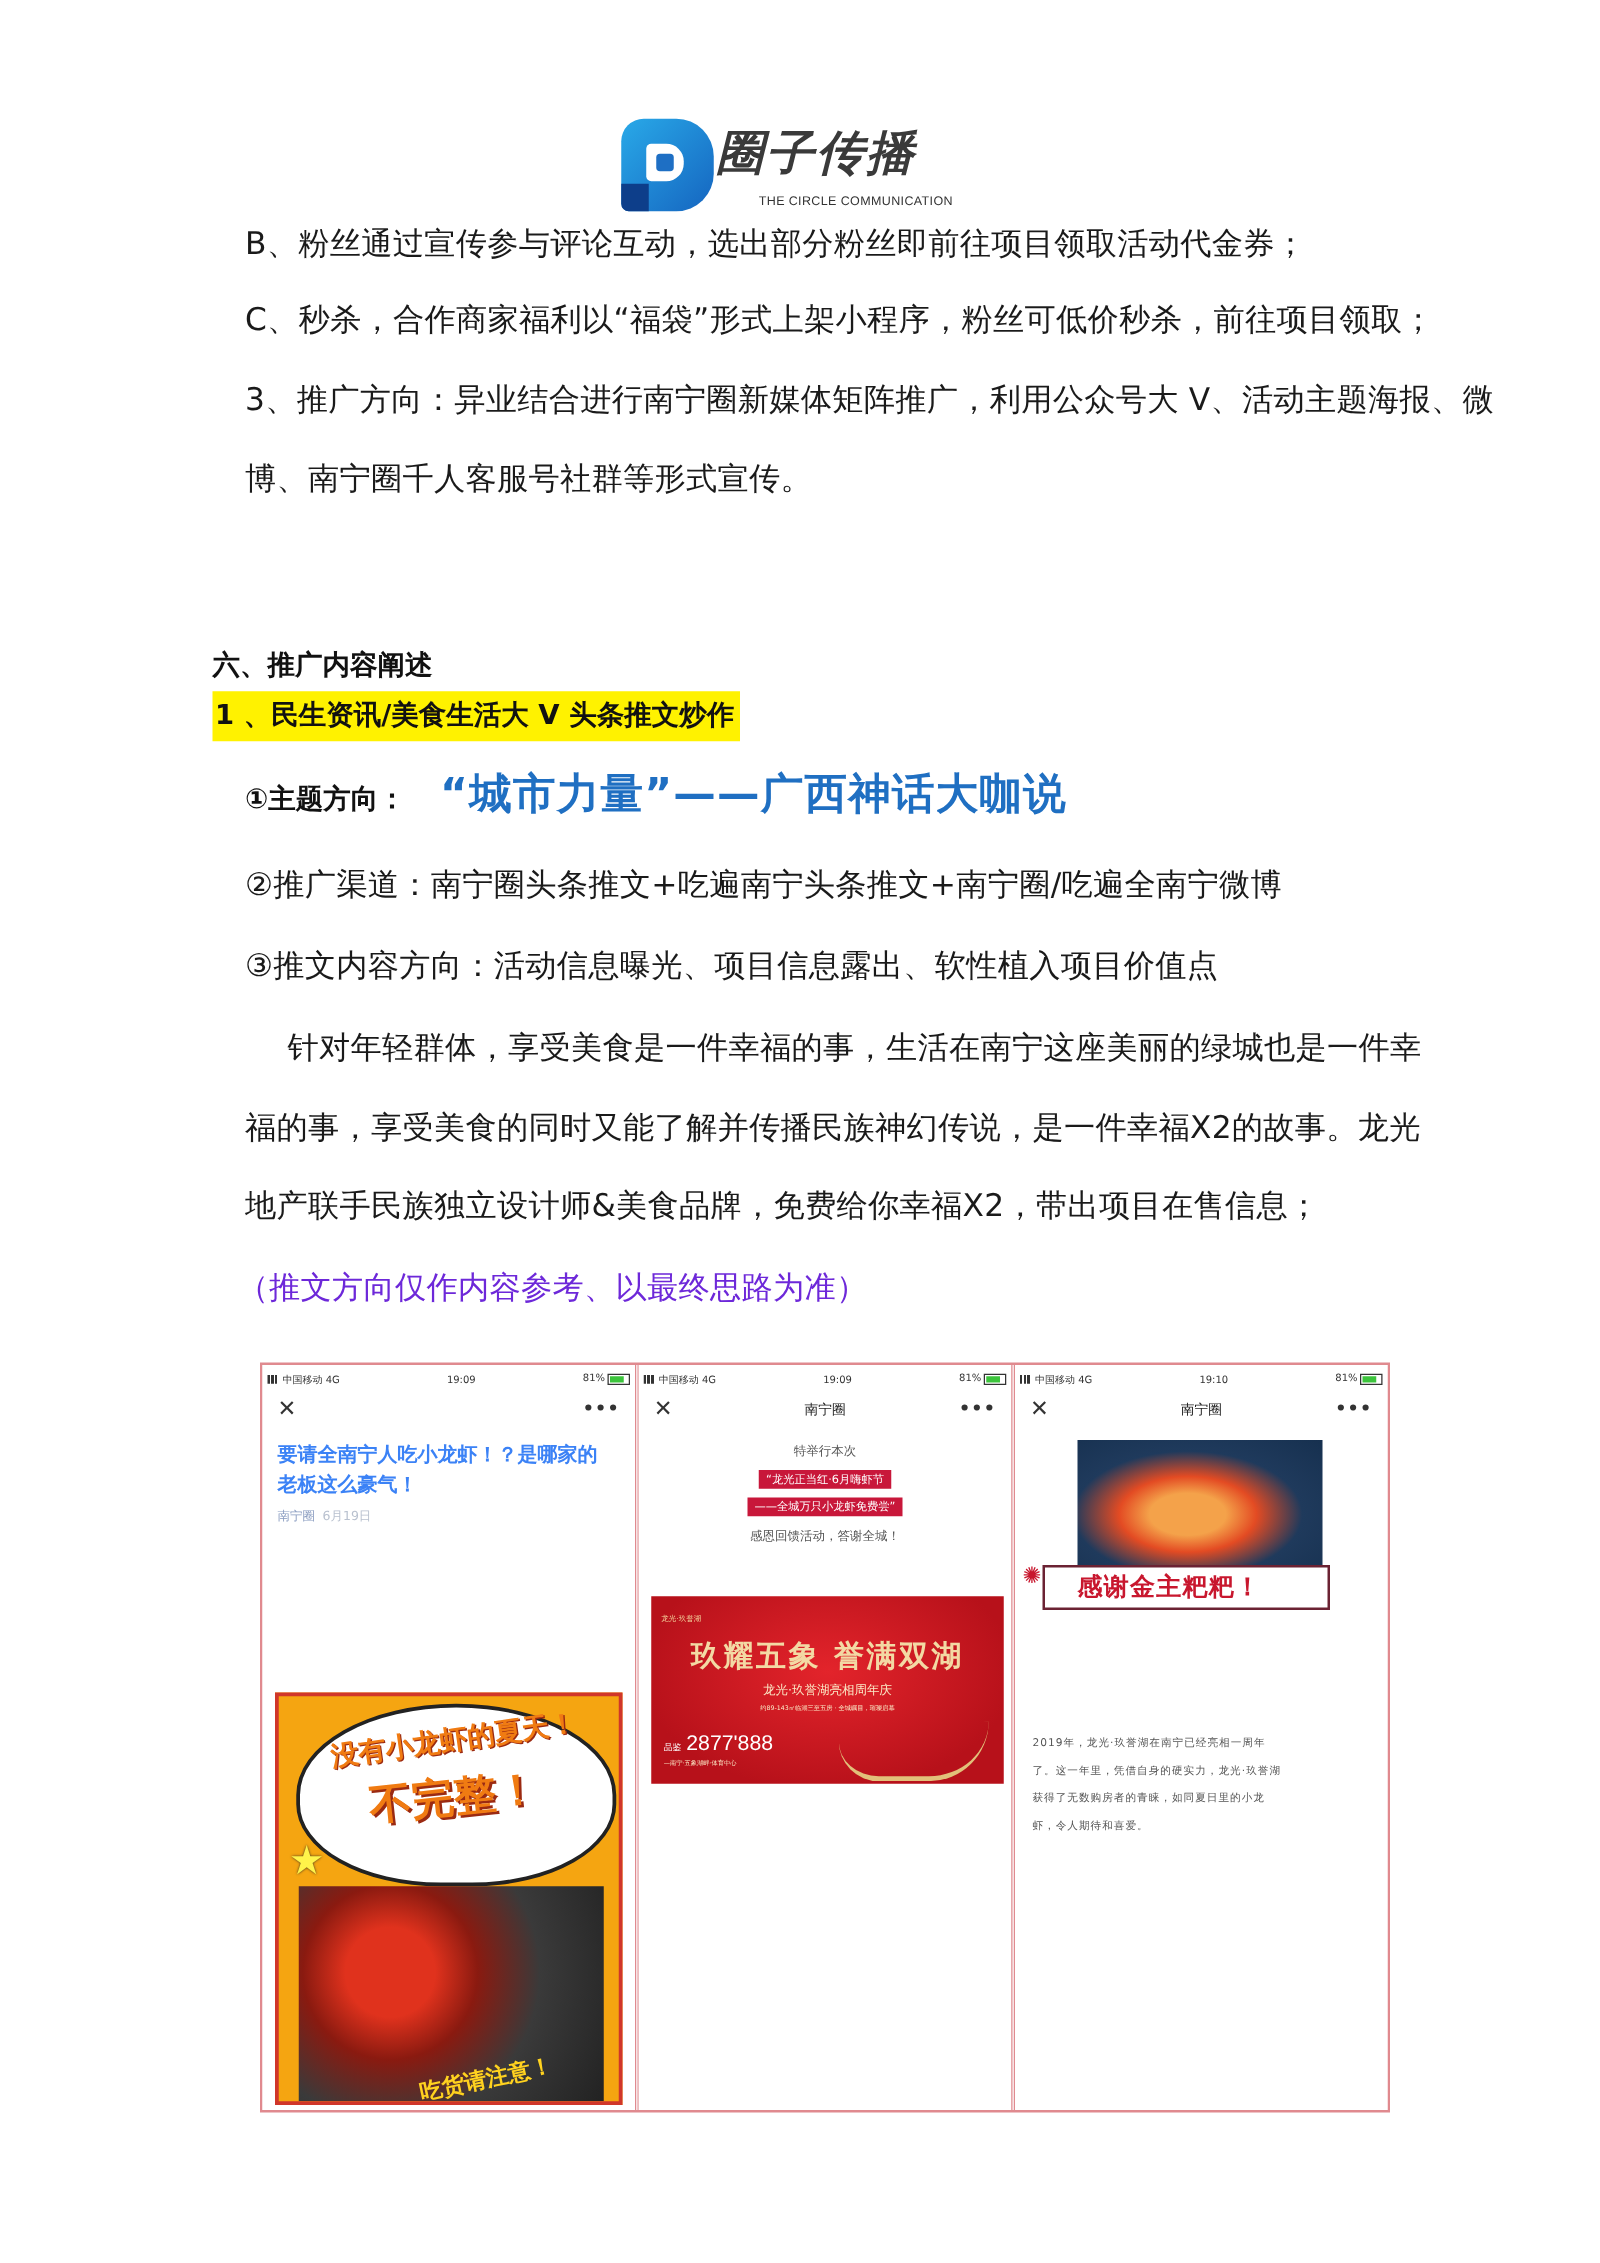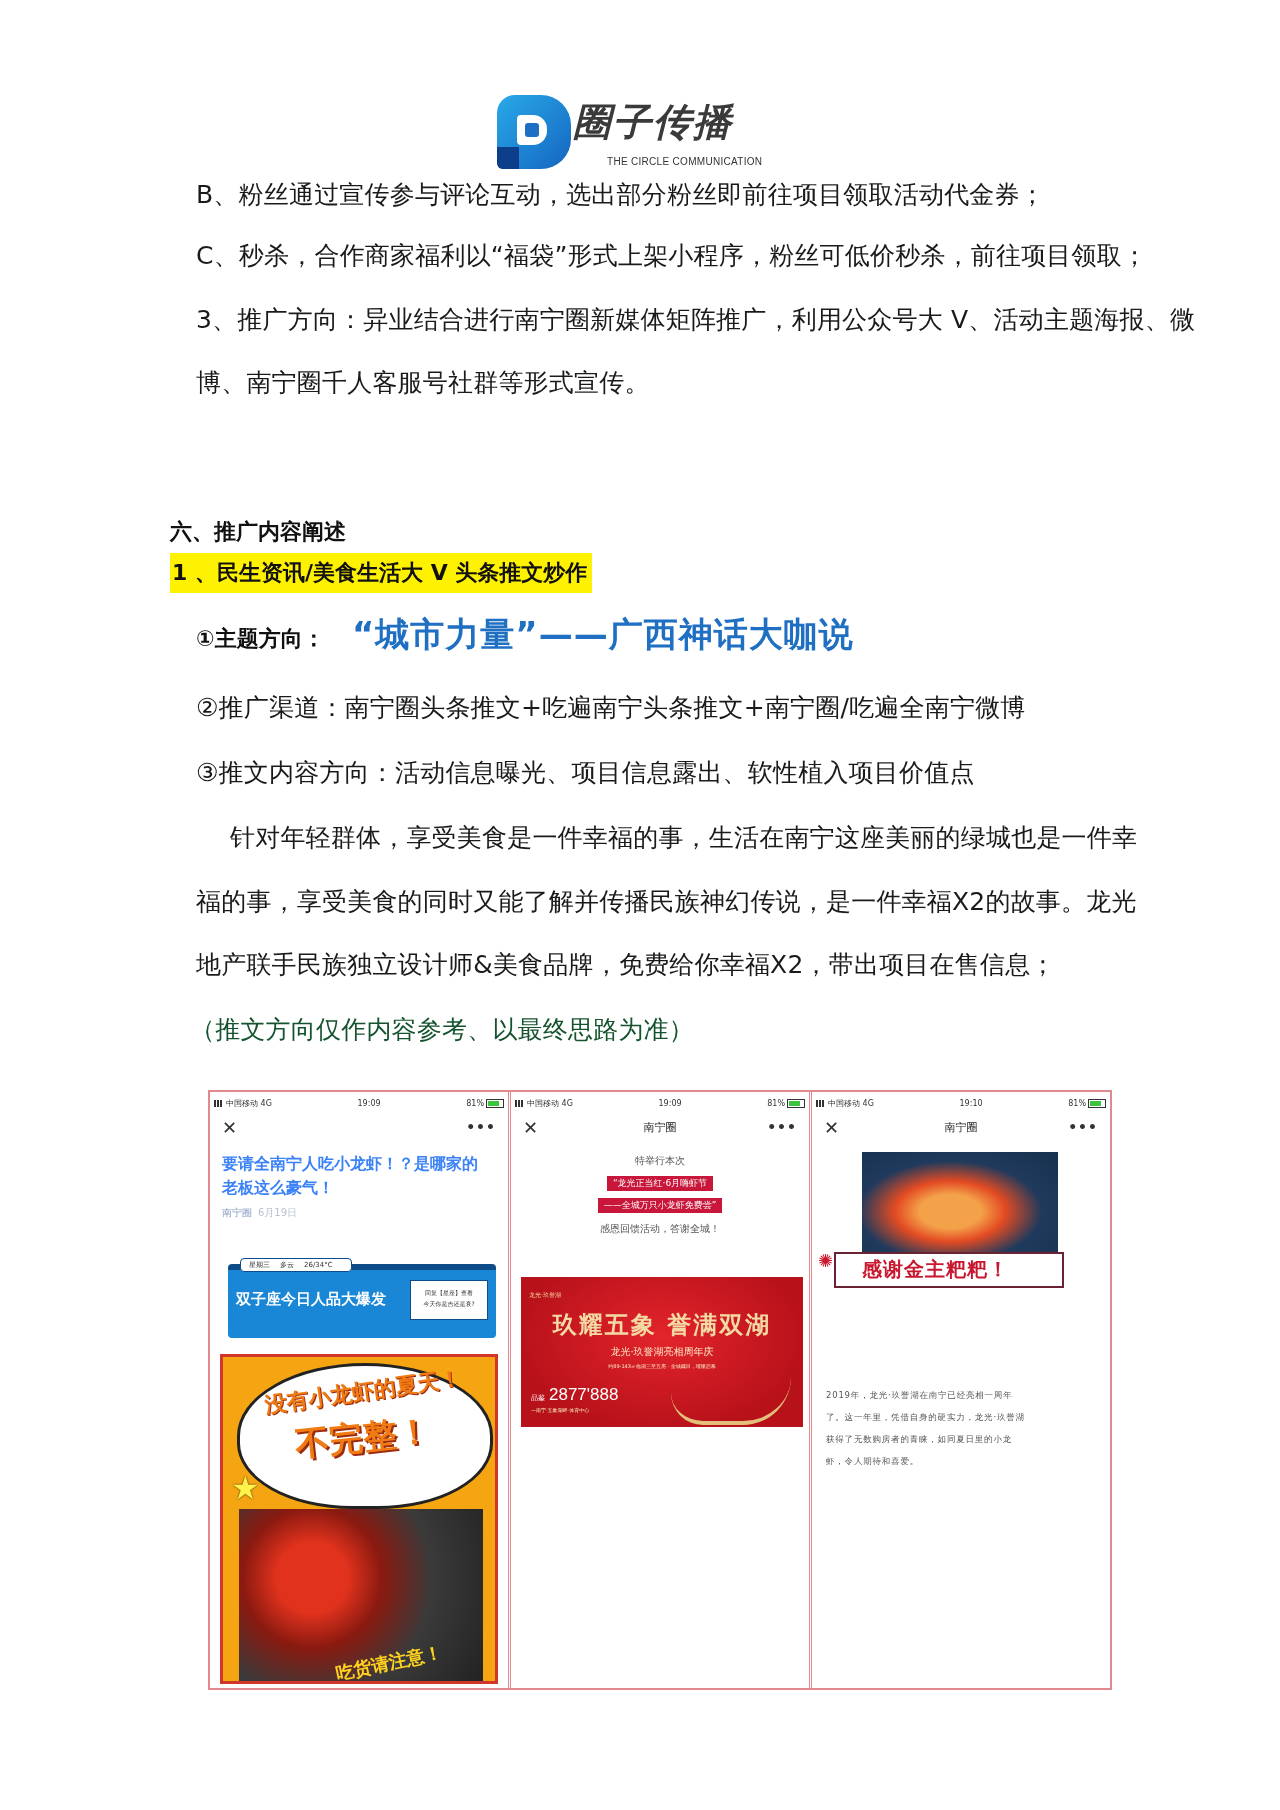--- a/index.html
+++ b/index.html
@@ -14,21 +14,21 @@
   .logo-mark .inner2 { position:absolute; left:28px; top:28px; width:14px; height:14px; background:#1e6fc4; border-radius:3px; }
   .logo-mark .cut { position:absolute; left:0; bottom:0; width:22px; height:22px; background:#0d3e8a; border-radius:0 0 0 6px; }
   .logo-cn { position:absolute; left:76px; top:0; font-size:38px; font-weight:bold; color:#3a3a3a; letter-spacing:2px; line-height:60px; font-family:"DejaVu Sans",sans-serif;font-style:italic; }
   .logo-en { position:absolute; left:110px; top:64px; font-size:10px; color:#333; letter-spacing:0.3px; font-family:Liberation Sans, sans-serif; white-space:nowrap; }
 
   .para { left:196px; font-size:25px; line-height:30px; color:#1a1a1a; white-space:nowrap; letter-spacing:0.2px; }
   .h6 { left:170px; top:517px; font-size:22px; font-weight:bold; color:#111; }
   .hl { left:170px; top:553px; height:40px; padding:0 5px 0 2px; background:#fff200; font-size:22px; font-weight:bold; line-height:40px; color:#111; }
   .theme-label { left:196px; top:624px; font-size:22px; font-weight:bold; color:#111; }
   .theme-title { left:352px; top:612px; font-size:34px; font-weight:bold; color:#1f6fc2; letter-spacing:1px; white-space:nowrap; }
-  .note { color:#14532d;text-align:center; }
+  .note { color:#6d28d9;text-align:center; }
 
   
   .phones { left:208px; top:1090px; width:904px; height:600px; border:2px solid #e08a8f; box-sizing:border-box; display:flex; }
   .phone { position:relative; flex:1; height:100%; border-right:3px double #e08a8f; background:#fff; overflow:hidden; font-family:"DejaVu Sans",sans-serif;padding-left:36px; }
   .phone:last-child { border-right:none; }
   .status { position:absolute; left:4px; right:4px; top:4px; height:14px; font-size:8px; color:#333; display:flex; justify-content:space-between; align-items:center; }
   .status .bars { display:inline-block; width:10px; height:7px; background:linear-gradient(90deg,#333 0 2px,transparent 2px 3px,#333 3px 5px,transparent 5px 6px,#333 6px 8px,transparent 8px); margin-right:2px; vertical-align:middle; }
   .battery { display:inline-block; width:16px; height:7px; border:1px solid #333; position:relative; vertical-align:middle; margin-left:2px; }
   .battery i { position:absolute; left:1px; top:1px; bottom:1px; width:11px; background:#3cc43c; }
   .navbar { position:absolute; left:0; right:0; top:20px; height:30px; display:flex; align-items:center; justify-content:space-between; padding:0 12px; box-sizing:border-box; }
@@ -114,30 +114,20 @@
       <span><span>81%</span><span class="battery"><i></i></span></span>
     </div>
     <div class="navbar">
       <span class="close-x">✕</span>
       <span class="dots">•••</span>
     </div>
     <div class="p1-title">要请全南宁人吃小龙虾！？是哪家的老板这么豪气！</div>
     <div class="p1-meta">
       <span style="margin:0;color:#8a9cc0">南宁圈</span><span>6月19日</span>
     </div>
-    <div class="weather">
-      <div class="weather-tab">
-        <b>星期三</b><b>多云</b><b>26/34°C</b>
-      </div>
-      <div class="weather-text">双子座今日人品大爆发</div>
-      <div class="weather-box">
-        <div>回复【星座】查看</div>
-        <div>今天你是吉还是衰?</div>
-      </div>
-    </div>
     <div class="poster1">
       <div class="burst"></div>
       <div class="poster1-t1">没有小龙虾的夏天！</div>
       <div class="poster1-t2">不完整！</div>
       <div class="star">★</div>
       <div class="food1">
         <div class="food1-text">吃货请注意！</div>
       </div>
     </div>
   </div>

